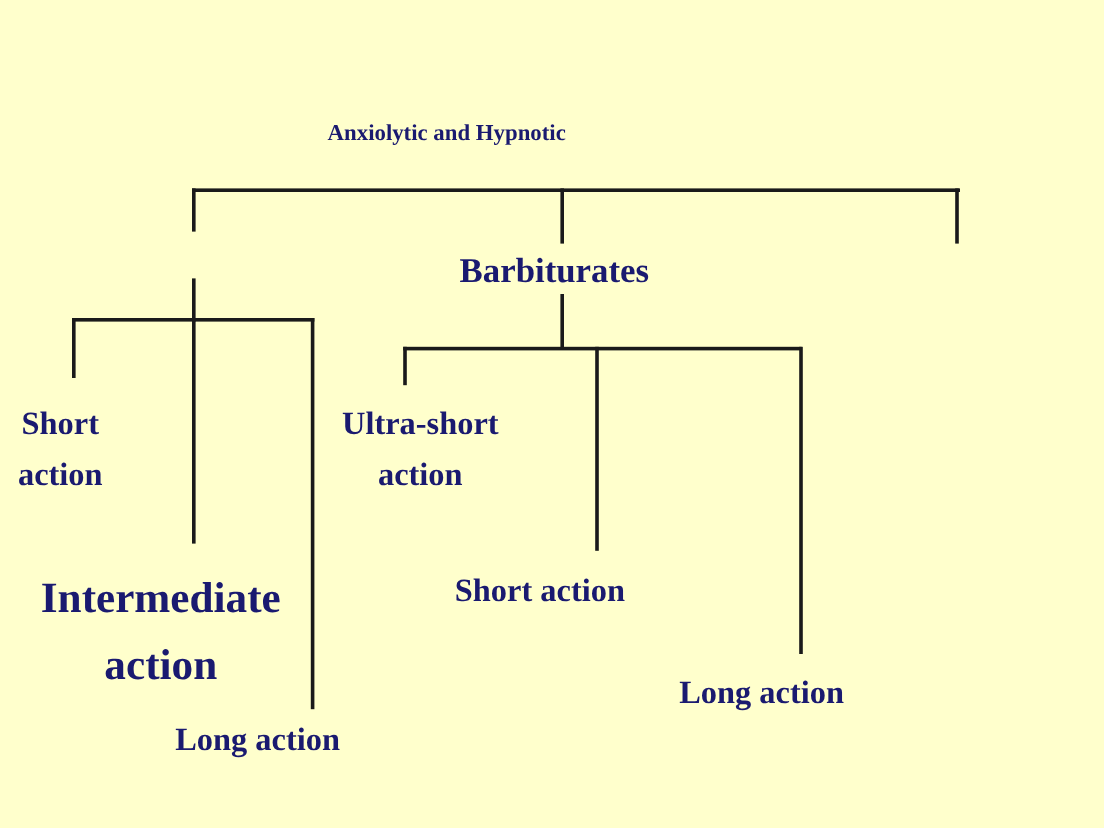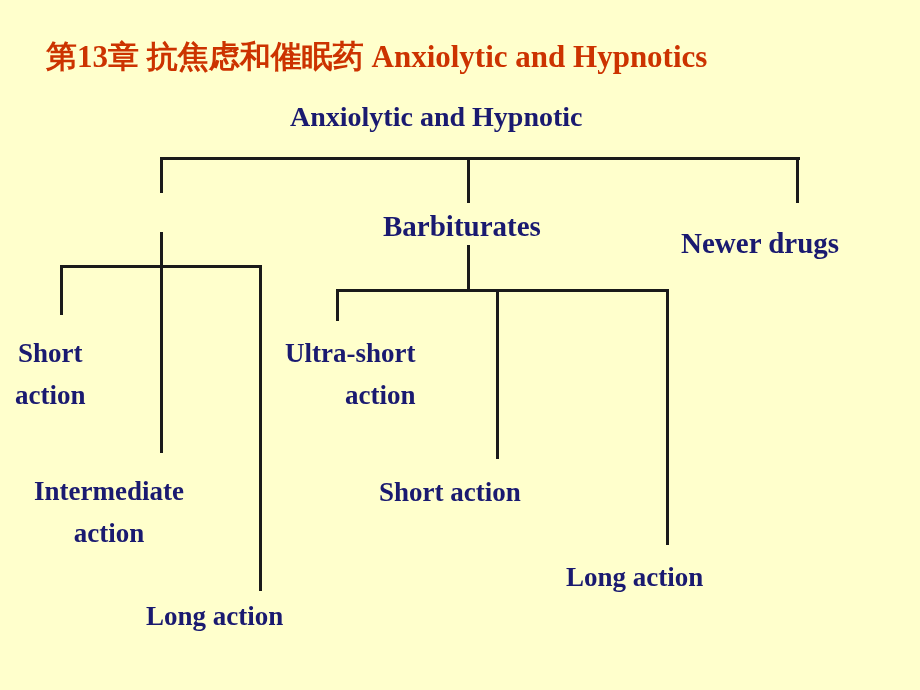--- a/index.html
+++ b/index.html
@@ -30,22 +30,22 @@
     white-space: nowrap;
   }
   .node {
     position: absolute;
     color: #1a1a70;
     font-weight: bold;
     white-space: nowrap;
     line-height: 1.08;
   }
   .n-root {
-    font-size: 28px;
-    left: 290px;
+    font-size: 19px;
+    left: 273px;
     top: 102px;
   }
   .n-benzo {
     font-size: 29px;
     left: 23px;
     top: 198px;
   }
   .n-barb {
     font-size: 29px;
     left: 383px;
@@ -58,38 +58,38 @@
   }
   .n-short-b {
     font-size: 27px;
     left: 15px;
     top: 333px;
     line-height: 1.55;
     text-align: center;
     white-space: pre-line;
   }
   .n-inter-b {
-    font-size: 27px;
+    font-size: 36px;
     left: 34px;
     top: 471px;
     line-height: 1.55;
     text-align: center;
     white-space: pre-line;
   }
   .n-long-b {
     font-size: 27px;
     left: 146px;
     top: 602px;
   }
   .n-ultra {
     font-size: 27px;
     left: 285px;
     top: 333px;
     line-height: 1.55;
-    text-align: right;
+    text-align: center;
     white-space: pre-line;
   }
   .n-short-p {
     font-size: 27px;
     left: 379px;
     top: 478px;
   }
   .n-long-p {
     font-size: 27px;
     left: 566px;
@@ -100,31 +100,29 @@
     background: #1a1a1a;
   }
   .ln-h { height: 3px; }
   .ln-v { width: 3px; }
 </style>
 </head>
 <body>
 
 <div id="slide">
 
-  <div class="title">第13章  抗焦虑和催眠药 Anxiolytic  and Hypnotics</div>
 
   <div class="node n-root">Anxiolytic  and Hypnotic</div>
 
   <div class="ln ln-h" style="left:160px; top:157px; width:640px;"></div>
   <div class="ln ln-v" style="left:160px; top:157px; height:36px;"></div>
   <div class="ln ln-v" style="left:467px; top:157px; height:46px;"></div>
   <div class="ln ln-v" style="left:796px; top:157px; height:46px;"></div>
 
   <div class="node n-barb">Barbiturates</div>
-  <div class="node n-newer">Newer drugs</div>
 
   <div class="ln ln-v" style="left:160px; top:232px; height:36px;"></div>
   <div class="ln ln-h" style="left:60px; top:265px; width:202px;"></div>
   <div class="ln ln-v" style="left:60px; top:265px; height:50px;"></div>
   <div class="ln ln-v" style="left:160px; top:265px; height:188px;"></div>
   <div class="ln ln-v" style="left:259px; top:265px; height:326px;"></div>
 
   <div class="node n-short-b">Short
 action</div>
   <div class="node n-inter-b">Intermediate

